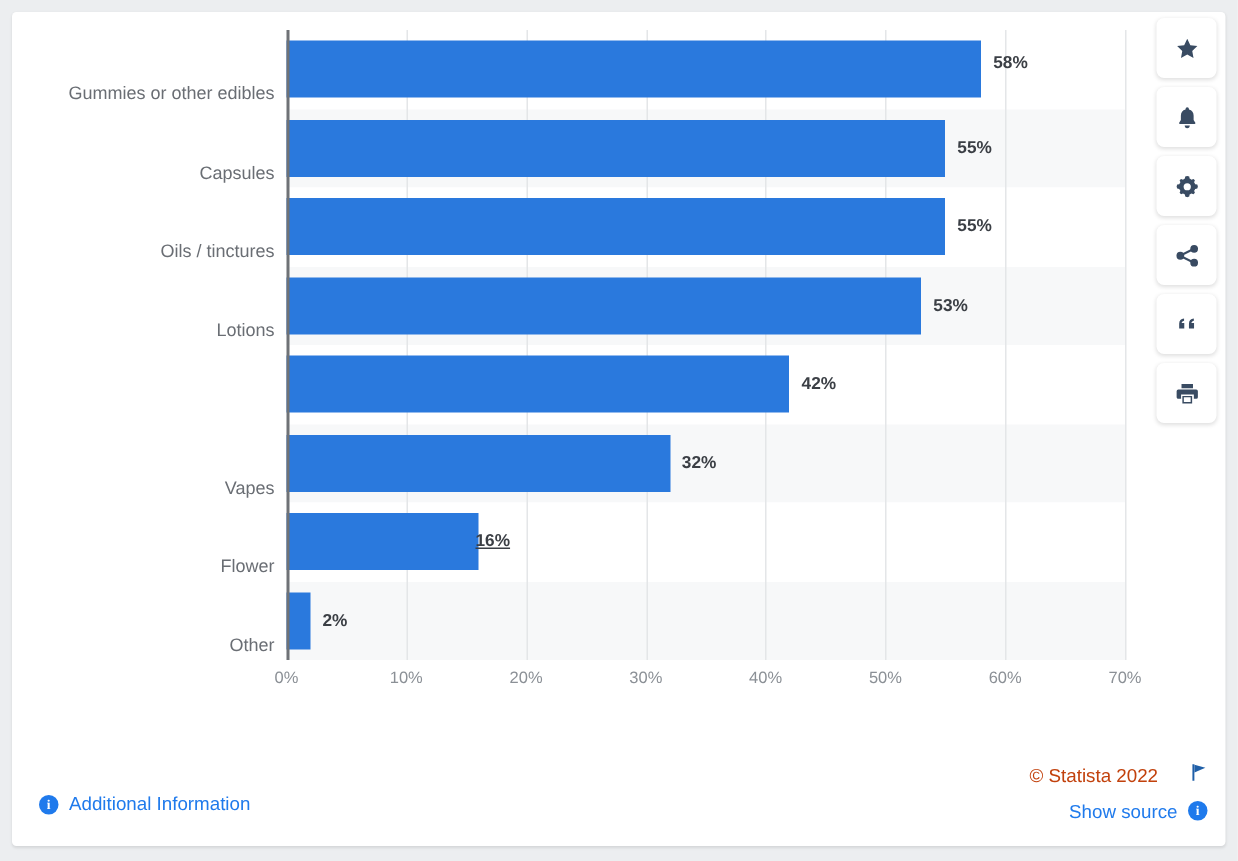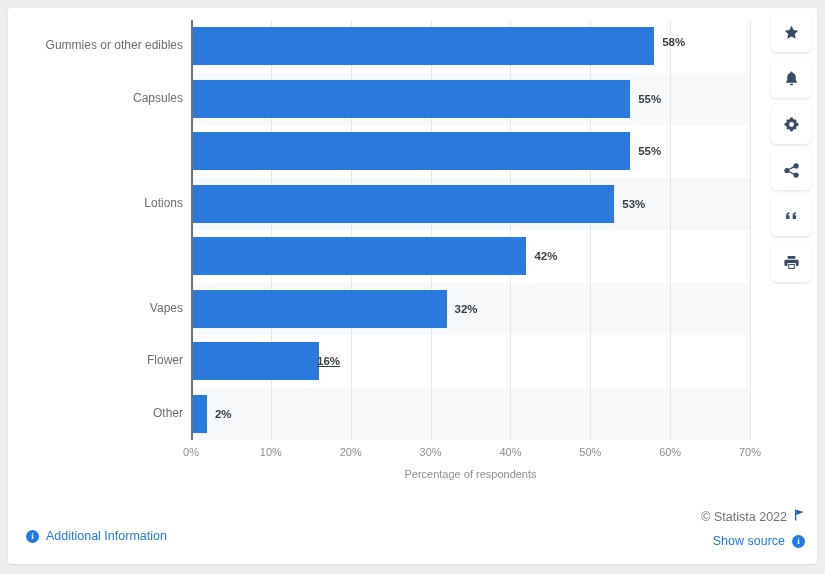--- a/index.html
+++ b/index.html
@@ -98,21 +98,21 @@
     line-height: 38px;
     font-size: 12px;
     color: #6a6e74;
     white-space: nowrap;
     text-align: right;
   }
 
   #cat-labels {
     position: absolute;
     left: 0px;
-    top: 11px;
+    top: 28px;
     width: 175px;   
     height: 420px;
   }
 
   .tick-label {
     position: absolute;
     top: 438px;
     font-size: 11px;
     color: #8b9096;
     transform: translateX(-50%);
@@ -174,31 +174,31 @@
     color: #1f7aec;
     cursor: pointer;
   }
 
   #copyright {
     position: absolute;
     right: 12px;
     top: 11px;
     display: flex;
     align-items: center;
-    gap: 7px;
+    gap: 22px;
     font-size: 12.5px;
-    color: #737373;
+    color: #c2410c;
   }
 
   #show-source {
     position: absolute;
     right: 12px;
     top: 36px;
     display: flex;
-    align-items: center;
+    align-items: flex-start;
     gap: 7px;
     font-size: 12.5px;
     color: #1f7aec;
     cursor: pointer;
     margin-left: 32px;
   }
 
   .info-dot {
     width: 13px;
     height: 13px;
@@ -260,38 +260,38 @@
             <div class="bar" style="left: 0px; top: 374.75px; width: 15.9714px; background: rgb(42, 121, 221);"></div>
             <div class="bar-value" style="left: 23.9714px; top: 374.75px;">2%</div>
           </div>
       </div>
 
       <div id="axis-line"></div>
 
       <div id="cat-labels">
           <div class="cat-label" style="top: 7.25px;">Gummies or other edibles</div>
           <div class="cat-label" style="top: 59.75px;">Capsules</div>
+          <div class="cat-label" style="top: 112.25px;">Oils / tinctures</div>
           <div class="cat-label" style="top: 164.75px;">Lotions</div>
           <div class="cat-label" style="top: 269.75px;">Vapes</div>
           <div class="cat-label" style="top: 322.25px;">Flower</div>
           <div class="cat-label" style="top: 374.75px;">Other</div>
         </div>
 
       <div id="xticks">
           <div class="tick-label" style="left: 183px;">0%</div>
           <div class="tick-label" style="left: 262.857px;">10%</div>
           <div class="tick-label" style="left: 342.714px;">20%</div>
           <div class="tick-label" style="left: 422.571px;">30%</div>
           <div class="tick-label" style="left: 502.429px;">40%</div>
           <div class="tick-label" style="left: 582.286px;">50%</div>
           <div class="tick-label" style="left: 662.143px;">60%</div>
           <div class="tick-label" style="left: 742px;">70%</div>
         </div>
 
-      <div id="x-title">Percentage of respondents</div>
     </div>
 
     <div id="footer">
 
       <div id="additional-info">
         <span class="info-dot">i</span>
         <span>Additional Information</span>
       </div>
 
       <div id="copyright">

